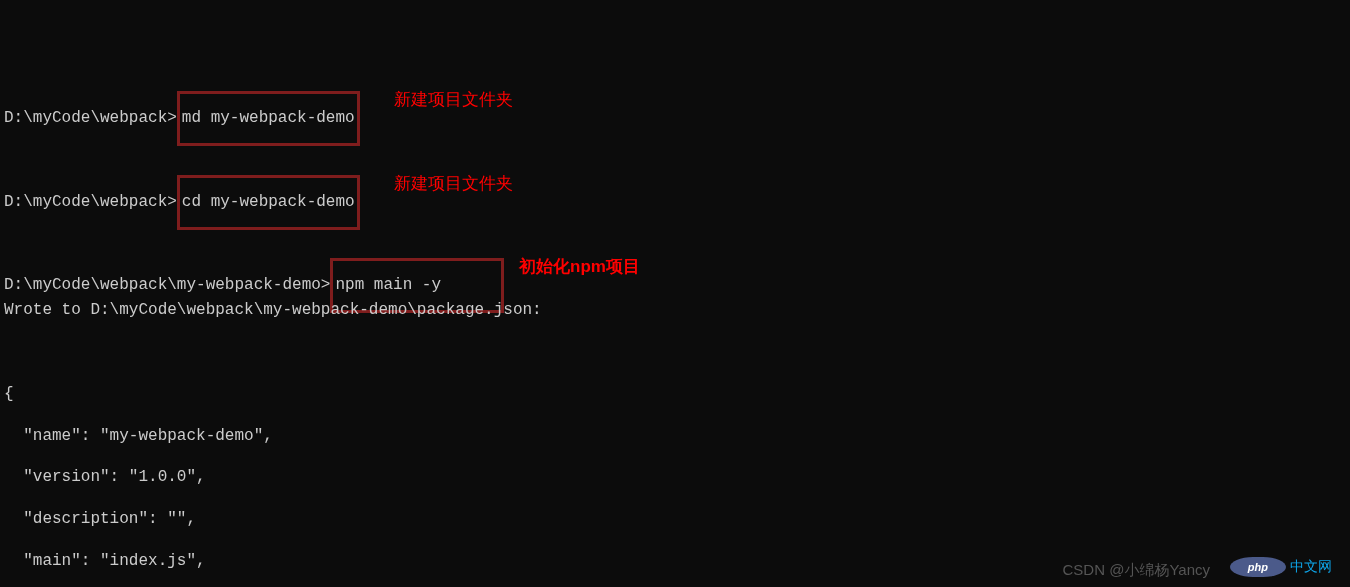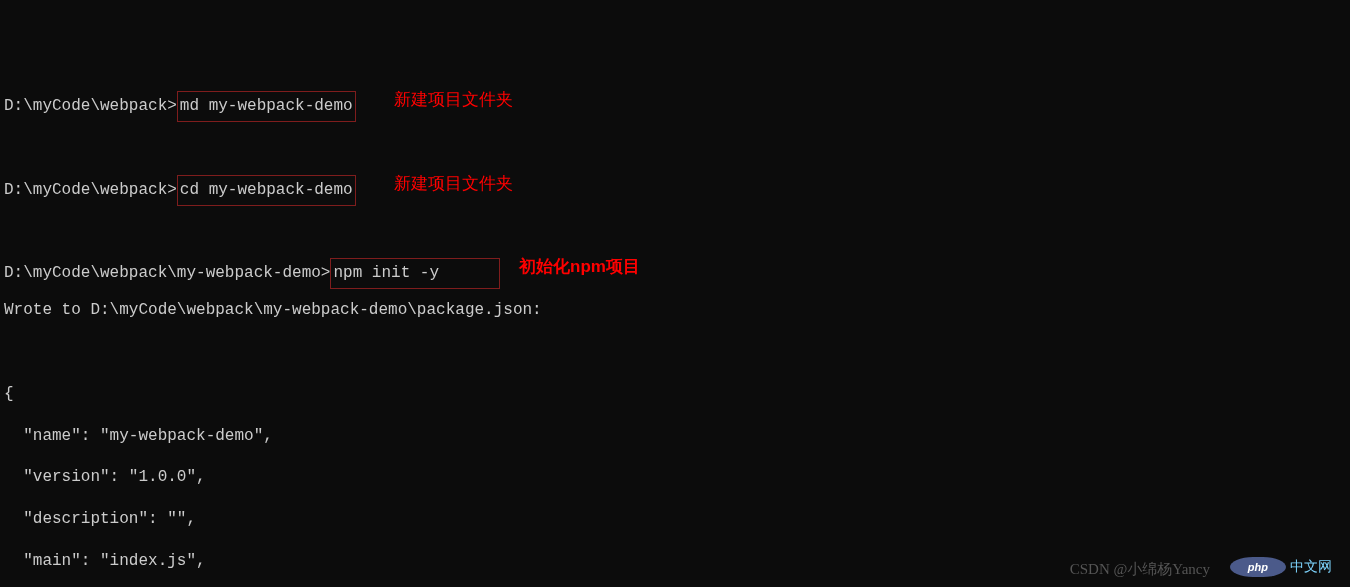--- a/index.html
+++ b/index.html
@@ -22,72 +22,72 @@
     }
     .line {
       display: block;
       position: relative;
       height: 21px;
     }
     .blank {
       height: 21px;
     }
     .boxed {
-      border: 1px solid #7f1d1d;
+      border: 3px solid #7f1d1d;
       display: inline-block;
-      padding: 4px 2px;
+      padding: 14px 2px;
     }
     .annotation {
       color: #ff0000;
       position: absolute;
       font-family: 'Microsoft YaHei', 'SimSun', sans-serif;
       font-size: 17px;
     }
     .watermark-csdn {
       position: absolute;
       bottom: 8px;
       right: 140px;
       color: #555555;
       font-size: 15px;
-      font-family: Liberation Serif, serif;
+      font-family: Liberation Sans, sans-serif;
     }
     .watermark-php {
       position: absolute;
       bottom: 10px;
       right: 18px;
       display: flex;
       align-items: center;
       gap: 4px;
     }
     .php-logo {
       background: #4b5a8a;
       color: #ffffff;
       font-size: 11px;
       font-style: italic;
       font-weight: bold;
       padding: 3px 18px;
       border-radius: 50%/60%;
       font-family: sans-serif;
     }
     .php-text {
-      color: #7dd3fc;
+      color: #0ea5e9;
       font-size: 14px;
       font-family: Liberation Mono, monospace;
     }
   </style>
 </head>
 <body>
 
 
 
 <div class="line"><span>D:\myCode\webpack&gt;</span><span class="boxed">md my-webpack-demo</span><span class="annotation" style="left:390px;top:-2px;">新建项目文件夹</span></div>
 <div class="blank"></div>
 <div class="line"><span>D:\myCode\webpack&gt;</span><span class="boxed">cd my-webpack-demo</span><span class="annotation" style="left:390px;top:-2px;">新建项目文件夹</span></div>
 <div class="blank"></div>
-<div class="line"><span>D:\myCode\webpack\my-webpack-demo&gt;</span><span class="boxed">npm init -y      </span><span class="annotation" style="left:515px;top:-2px;font-weight:bold;">初始化npm项目</span></div>
+<div class="line"><span>D:\myCode\webpack\my-webpack-demo&gt;</span><span class="boxed">npm main -y      </span><span class="annotation" style="left:515px;top:-2px;font-weight:bold;">初始化npm项目</span></div>
 <div class="line">Wrote to D:\myCode\webpack\my-webpack-demo\package.json:</div>
 <div class="blank"></div>
 <div class="line">{</div>
 <div class="line">  "name": "my-webpack-demo",</div>
 <div class="line">  "version": "1.0.0",</div>
 <div class="line">  "description": "",</div>
 <div class="line">  "main": "index.js",</div>
 
 
 

